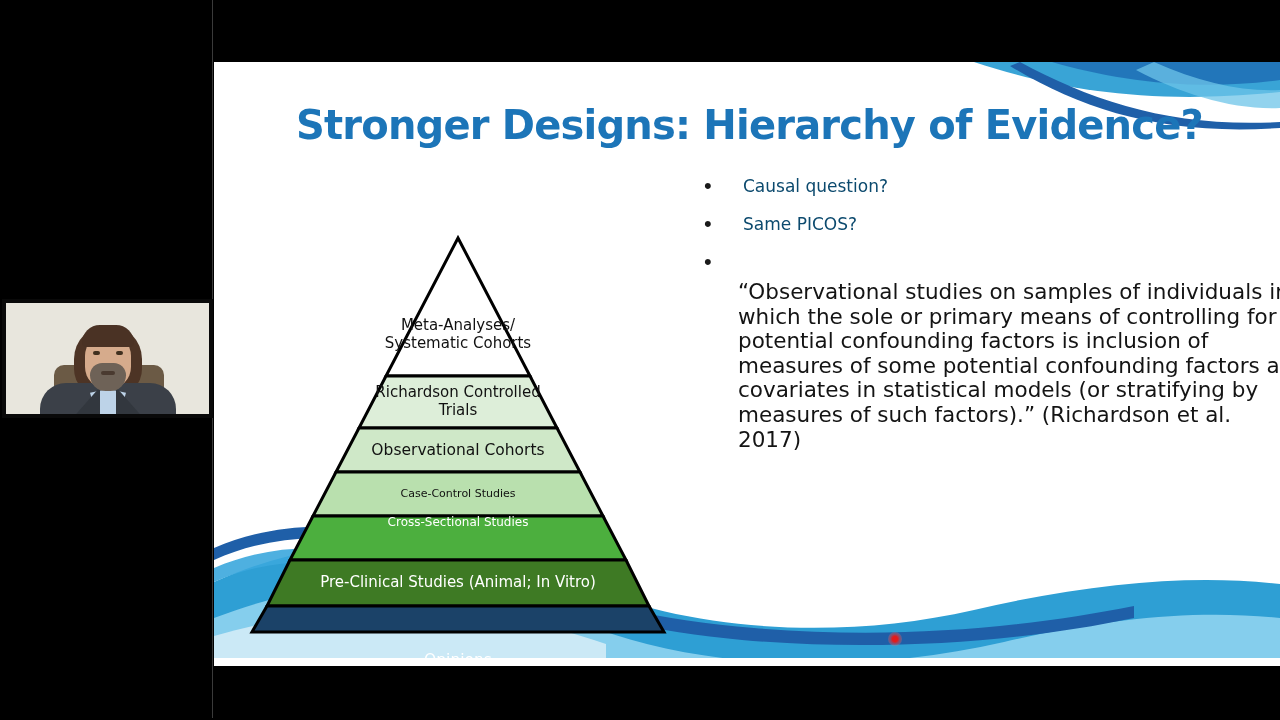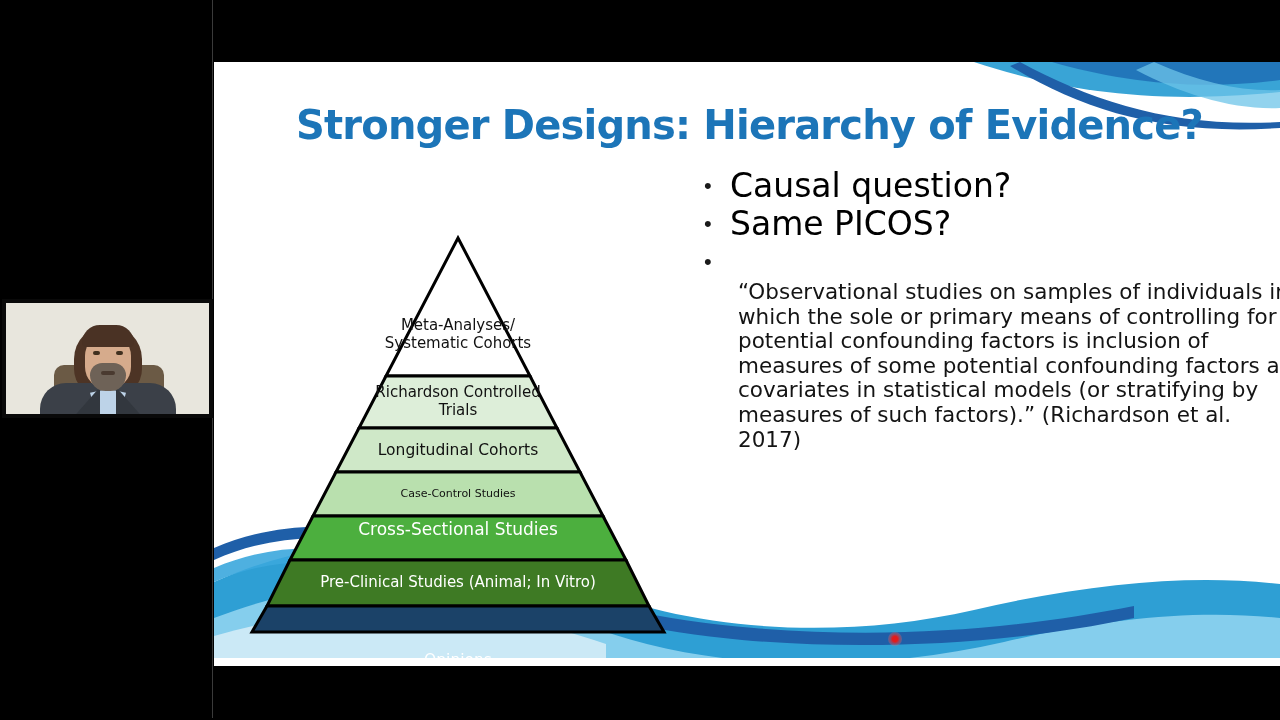--- a/index.html
+++ b/index.html
@@ -179,24 +179,25 @@
     flex: 0 0 38px;
     color: #1a1a1a;
     font-size: 22px;
     line-height: 34px;
     text-align: left;
     padding-left: 12px;
     box-sizing: border-box;
   }
   .bullet-text {
     font-family: "DejaVu Sans", sans-serif;
-    font-size: 33px;
-    color: #000000;
+    font-size: 17px;
+    color: #0c4a6e;
     line-height: 34px;
     white-space: nowrap;
+    margin-left: 13px;
   }
 
   #quote-block {
     position: absolute;
     left: 524px;
     top: 218px;
     width: 560px;
     font-family: "DejaVu Sans", sans-serif;
     font-size: 21.5px;
     line-height: 24.6px;
@@ -313,26 +314,26 @@
         <polygon points="39,372 421,372 436,398 24,398" fill="#1b4268" stroke="#000000" stroke-width="3"></polygon>
       </svg>
 
       <div class="tier" style="left:150px; top:62px; width:160px; height:78px; font-size:15px; color:#111;">
         <span class="tier-label">Meta-Analyses/ Systematic Cohorts</span>
       </div>
       <div class="tier" style="left:128px; top:144px; width:204px; height:48px; font-size:15px; color:#111;">
         <span class="tier-label">Richardson Controlled Trials</span>
       </div>
       <div class="tier" style="left:106px; top:196px; width:248px; height:40px; font-size:15.5px; color:#111;">
-        <span class="tier-label">Longitudinal Cohorts</span>
+        <span class="tier-label">Observational Cohorts</span>
       </div>
       <div class="tier" style="left:84px; top:240px; width:292px; height:40px; font-size:11px; color:#111;">
         <span class="tier-label">Case-Control Studies</span>
       </div>
-      <div class="tier" style="left:62px; top:276px; width:336px; height:40px; font-size:17px; color:#ffffff;">
+      <div class="tier" style="left:62px; top:268px; width:336px; height:40px; font-size:12px; color:#ffffff;">
         <span class="tier-label">Cross-Sectional Studies</span>
       </div>
       <div class="tier" style="left:86px; top:328px; width:288px; height:42px; font-size:15px; color:#ffffff;">
         <span class="tier-label">Pre-Clinical Studies (Animal; In Vitro)</span>
       </div>
       <div class="tier" style="left:40px; top:374px; width:380px; height:24px; font-size:15.5px; color:#ffffff;margin-top:40px;">
         <span class="tier-label">Opinions</span>
       </div>
     </div>
 

